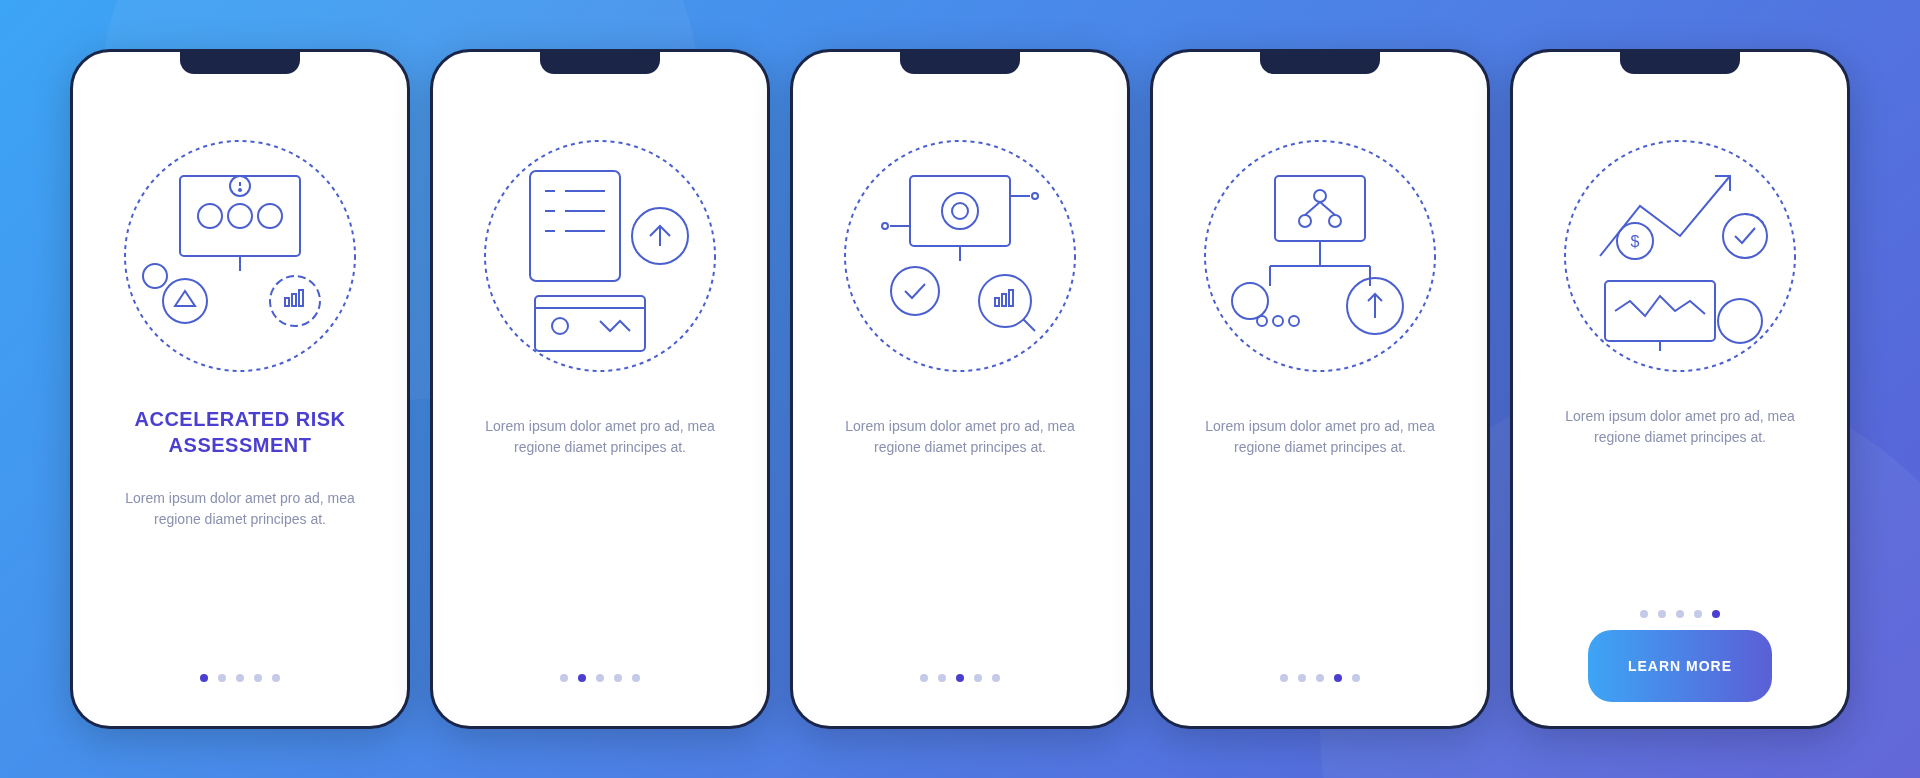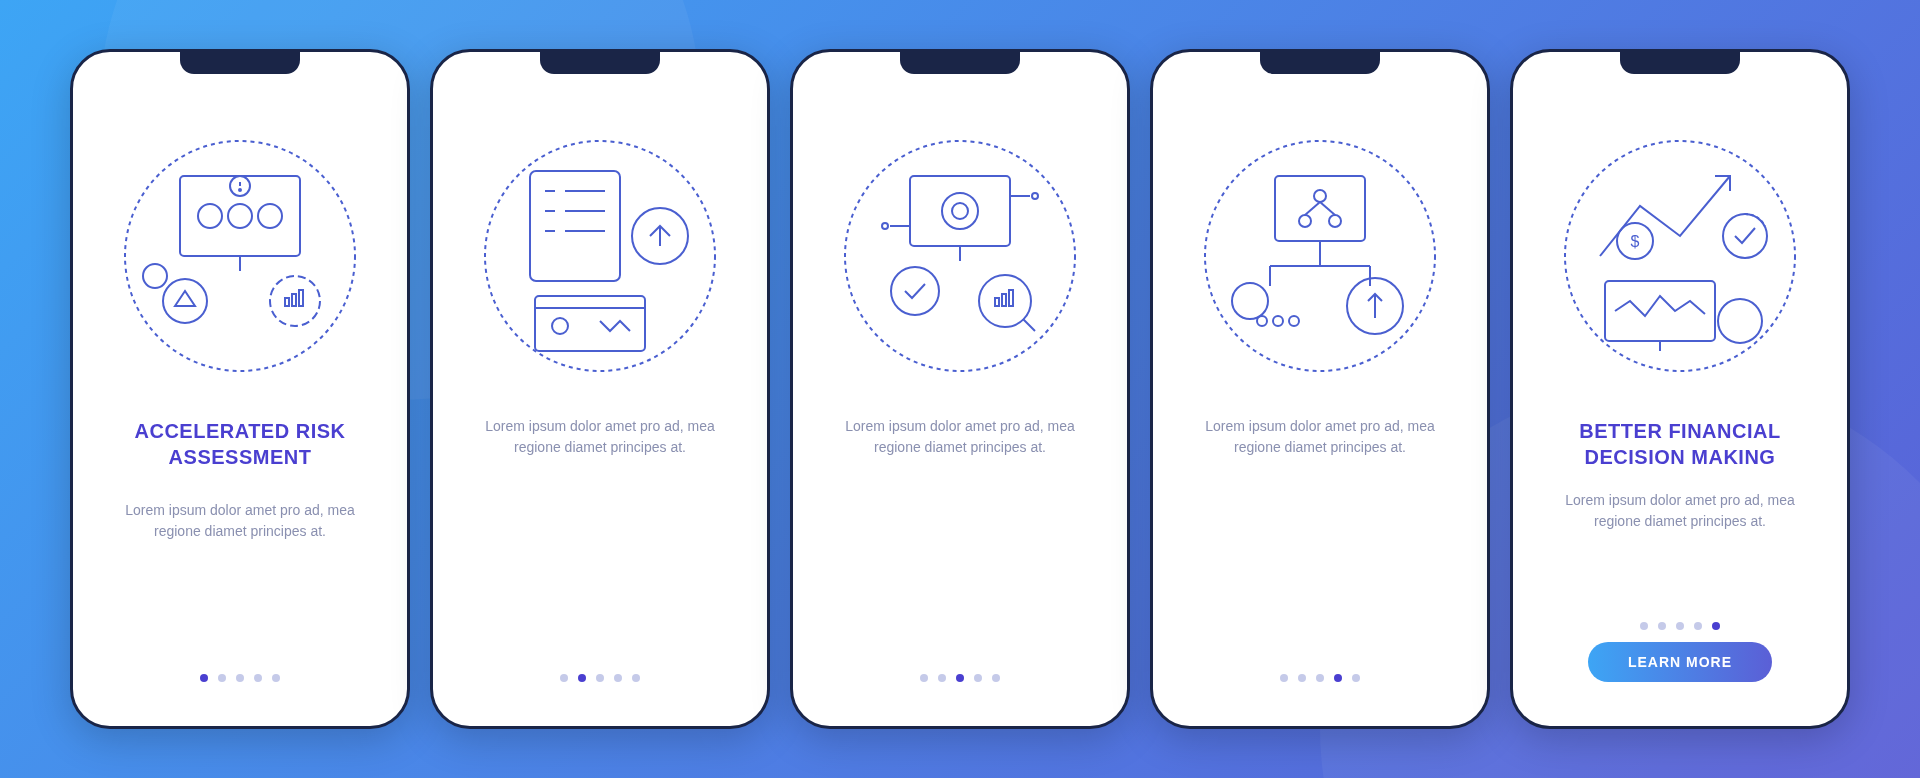--- a/index.html
+++ b/index.html
@@ -4,26 +4,26 @@
 <style>
 *{margin:0;padding:0;box-sizing:border-box}
 body{width:1920px;height:778px;background:linear-gradient(135deg,#3da5f5 0%,#5b5fd6 100%);display:flex;align-items:center;justify-content:center;font-family:Arial,sans-serif;position:relative;overflow:hidden}
 body::before{content:'';position:absolute;width:600px;height:600px;border-radius:50%;background:rgba(255,255,255,0.05);top:-200px;left:100px}
 body::after{content:'';position:absolute;width:700px;height:700px;border-radius:50%;background:rgba(255,255,255,0.05);bottom:-300px;right:-100px}
 .phones{display:flex;gap:20px;z-index:1}
 .phone{width:340px;height:680px;background:#fff;border-radius:40px;border:3px solid #1a2547;box-shadow:0 10px 40px rgba(0,0,0,0.2);padding:24px 20px;display:flex;flex-direction:column;align-items:center;position:relative}
 .notch{width:120px;height:22px;background:#1a2547;border-radius:0 0 14px 14px;position:absolute;top:0;left:50%;transform:translateX(-50%)}
 .illus{width:260px;height:260px;margin-top:50px;display:flex;align-items:center;justify-content:center;color:#4a5fd0}
 .illus svg{width:100%;height:100%}
-.title{color:#4a3fd0;font-size:20px;font-weight:700;text-align:center;margin-top:32px;letter-spacing:0.5px;line-height:1.3;padding:0 20px}
+.title{color:#4a3fd0;font-size:20px;font-weight:700;text-align:center;margin-top:20px;letter-spacing:0.5px;line-height:1.3;padding:0 20px}
 .body{color:#8a90b0;font-size:14px;text-align:center;margin-top:30px;line-height:1.5;padding:0 30px}
 .dots{display:flex;gap:10px;margin-top:auto;margin-bottom:20px}
 .dot{width:8px;height:8px;border-radius:50%;background:#c5cae9}
 .dot.active{background:#4a3fd0}
-.cta{background:linear-gradient(90deg,#3da5f5,#5b5fd6);color:#fff;border:none;padding:12px 40px;border-radius:24px;font-size:14px;font-weight:600;margin-bottom:20px;cursor:pointer;letter-spacing:1px}
+.cta{background:linear-gradient(90deg,#3da5f5,#5b5fd6);color:#fff;border:none;padding:28px 40px;border-radius:24px;font-size:14px;font-weight:600;cursor:pointer;letter-spacing:1px}
 .phone5 .body{margin-top:20px}
 .phone5 .dots{margin-bottom:12px}
 </style>
 </head>
 <body>
 
 <div class="phones">
 
 <div class="phone">
   <div class="notch"></div>
@@ -166,21 +166,20 @@
       <circle cx="195" cy="110" r="22"></circle>
           <path d="M185 110 L192 117 L205 102"></path>
       <path d="M195 88 A22 22 0 0 1 215 100" stroke-dasharray="3 3"></path>
       <rect x="55" y="155" width="110" height="60" rx="4"></rect>
       <path d="M65 185 L80 175 L95 190 L110 170 L125 185 L140 175 L155 188"></path>
       <line x1="95" y1="215" x2="125" y2="215"></line>
           <line x1="110" y1="215" x2="110" y2="225"></line>
       <circle cx="190" cy="195" r="22"></circle>
     </svg>
   </div>
-  <h2 class="title">BETTER FINANCIAL DECISION MAKING</h2>
   <p class="body">Lorem ipsum dolor amet pro ad, mea regione diamet principes at.</p>
   <div class="dots">
     <span class="dot"></span>
         <span class="dot"></span>
         <span class="dot"></span>
         <span class="dot"></span>
         <span class="dot active"></span>
   </div>
   <button class="cta">LEARN MORE</button>
 </div>

